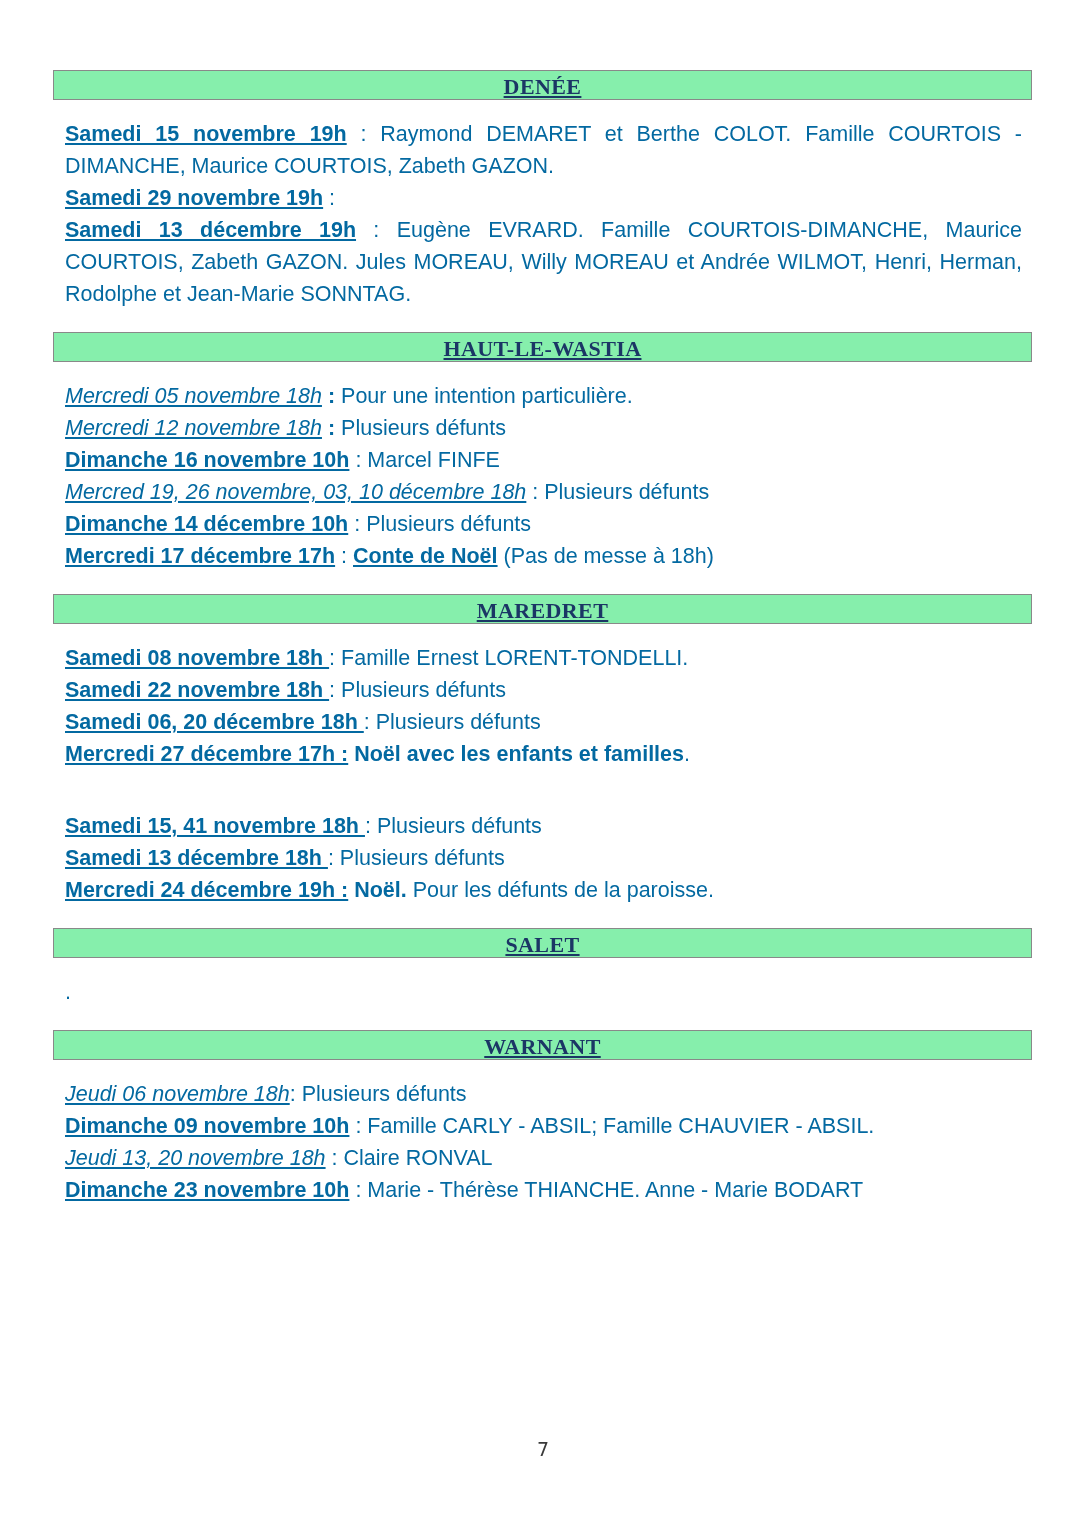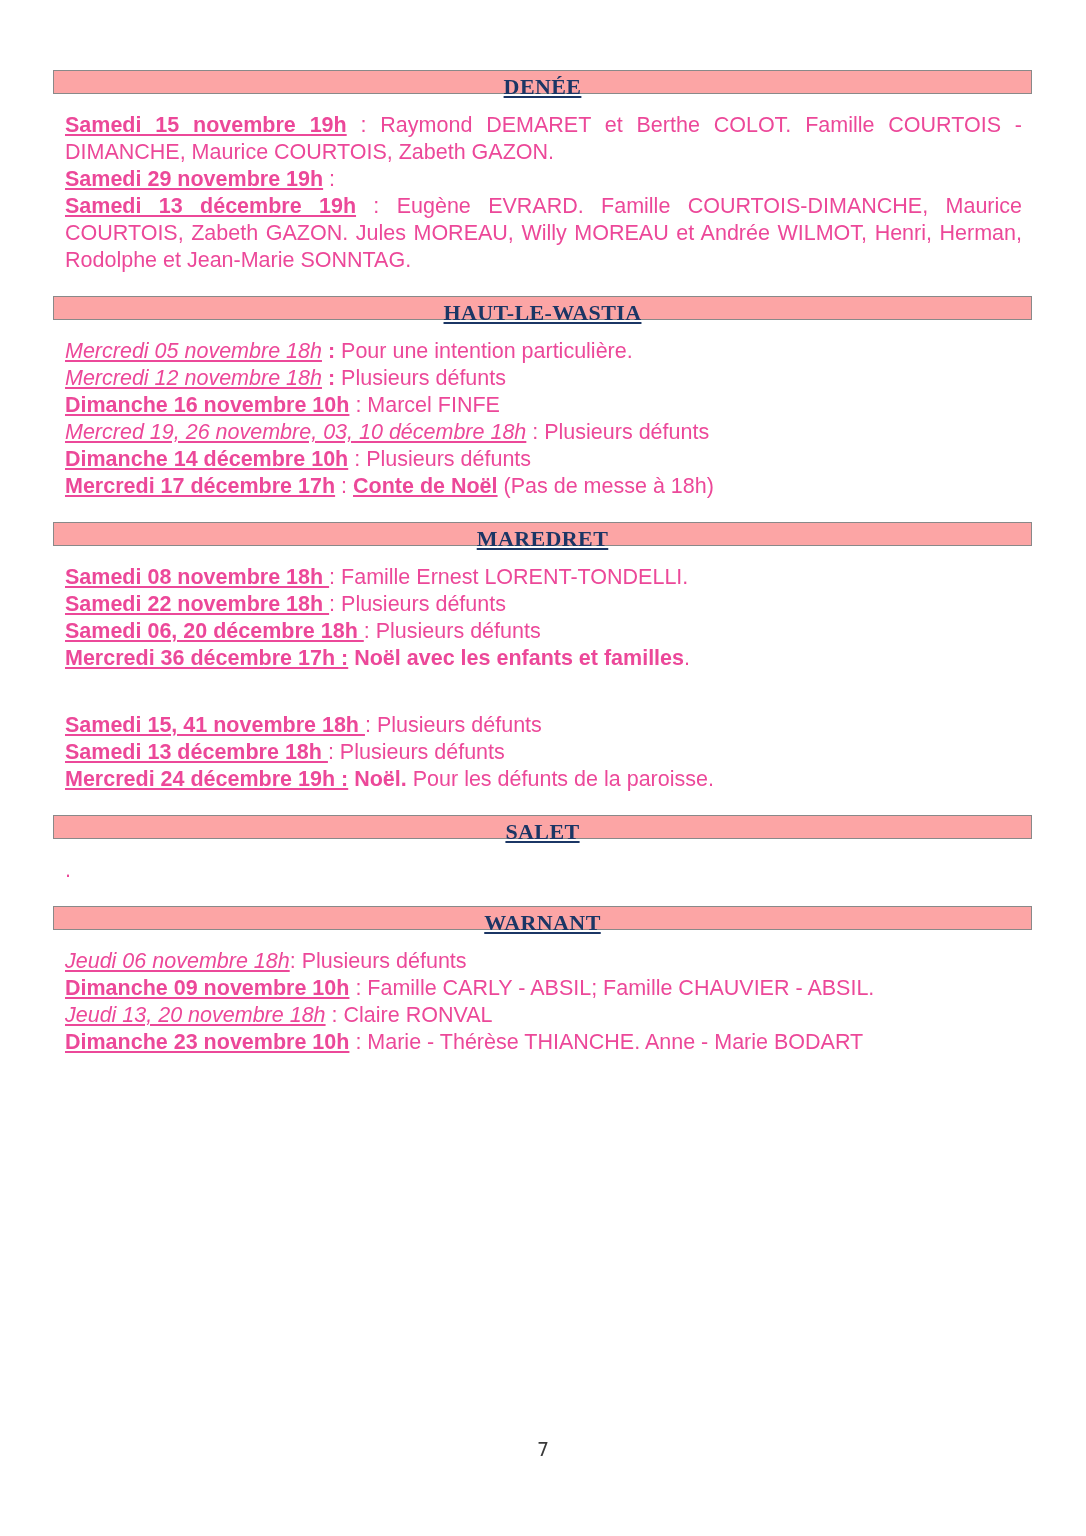--- a/index.html
+++ b/index.html
@@ -28,45 +28,45 @@
   .content {
     position: absolute;
     left: 53px;
     top: 70px;
     width: 979px;
   }
 
   
   .section-box {
     border: 1px solid #898989;
-    height: 24px;
+    height: 30px;
     line-height: 30px;
     text-align: center;
     box-sizing: border-box;
-    background: #fca5a5;
+    background: #86efac;
     margin: 0;
   }
   .section-title {
     font-family: "Liberation Serif", serif;
     font-weight: bold;
     font-size: 22px;
     color: #1b3665;
     text-decoration: underline;
     letter-spacing: 0.4px;
     display: inline-block;
     vertical-align: middle;
     line-height: normal;
   }
 
   
   .block {
     padding: 0 10px 0 12px;
     font-size: 21.5px;
-    line-height: 27px;
-    color: #ec4899;
+    line-height: 32px;
+    color: #0369a1;
   }
   .block.justified p {
     text-align: justify;
     text-align-last: left;
   }
   .block p {
     margin: 0;
     padding: 0;
   }
 
@@ -112,21 +112,21 @@
         <p><span class="bu">Dimanche 14 décembre 10h</span><span> : Plusieurs défunts</span></p>
         <p><span class="bu">Mercredi 17 décembre 17h</span><span> : </span><span class="bu">Conte de Noël</span><span> (Pas de messe à 18h)</span></p>
       </div>
       <div class="gap-before-box"></div>
       <div class="section-box"><span class="section-title">MAREDRET</span></div>
       <div class="gap-after-box"></div>
       <div class="block">
         <p><span class="bu">Samedi 08 novembre 18h </span><span>: Famille Ernest LORENT-TONDELLI.</span></p>
         <p><span class="bu">Samedi 22 novembre 18h </span><span>: Plusieurs défunts</span></p>
         <p><span class="bu">Samedi 06, 20 décembre 18h </span><span>: Plusieurs défunts</span></p>
-        <p><span class="bu">Mercredi 36 décembre 17h :</span><span class="b"> Noël avec les enfants et familles</span><span>.</span></p>
+        <p><span class="bu">Mercredi 27 décembre 17h :</span><span class="b"> Noël avec les enfants et familles</span><span>.</span></p>
       </div>
       <div class="gap-before-box"></div>
       <div class="gap-after-box"></div>
       <div class="block">
         <p><span class="bu">Samedi 15, 41 novembre 18h </span><span>: Plusieurs défunts</span></p>
         <p><span class="bu">Samedi 13 décembre 18h </span><span>: Plusieurs défunts</span></p>
         <p><span class="bu">Mercredi 24 décembre 19h :</span><span class="b"> Noël.</span><span> Pour les défunts de la paroisse.</span></p>
       </div>
       <div class="gap-before-box"></div>
       <div class="section-box"><span class="section-title">SALET</span></div>

